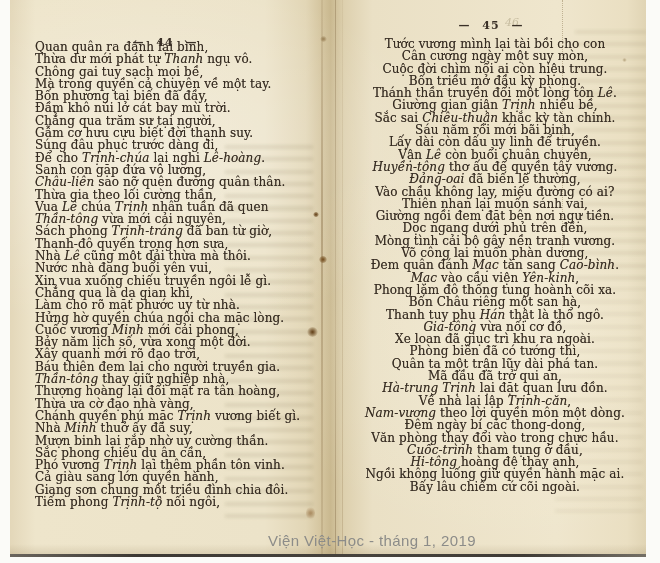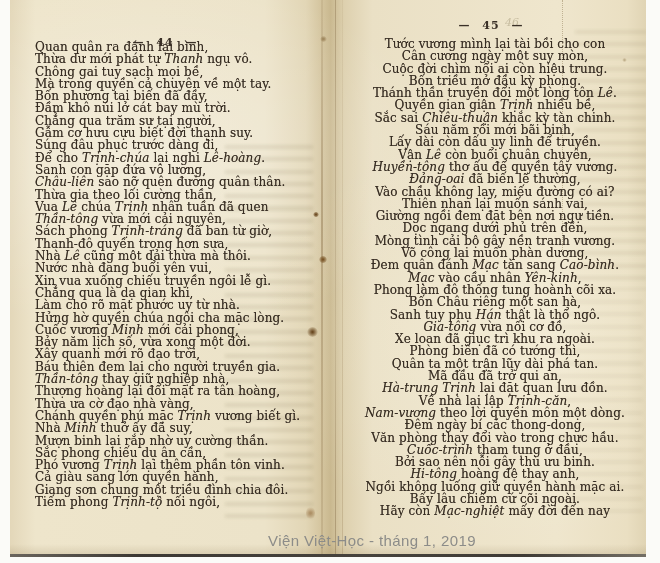--- a/index.html
+++ b/index.html
@@ -161,54 +161,52 @@
   </div>
 
   <div class="page page-right">
     <div class="page-number">— 45 —</div>
     <div class="poem" id="poem-1">
         <div class="poem-line"><span>Tước vương mình lại tài bồi cho con</span></div>
         <div class="poem-line"><span>Cân cương ngày một suy mòn,</span></div>
         <div class="poem-line"><span>Cuộc đời chìm nổi ai còn hiệu trung.</span></div>
         <div class="poem-line"><span>Bốn triều mở đầu kỳ phong.</span></div>
         <div class="poem-line"><span>Thánh thần truyền đổi một lòng tôn </span><i>Lê</i><span>.</span></div>
-        <div class="poem-line"><span>Quyền gian giận </span><i>Trịnh</i><span> nhiều bề,</span></div>
+        <div class="poem-line"><span>Giường gian giận </span><i>Trịnh</i><span> nhiều bề,</span></div>
         <div class="poem-line"><span>Sắc sai </span><i>Chiêu-thuận</i><span> khắc kỳ tàn chinh.</span></div>
         <div class="poem-line"><span>Sáu năm rồi mới bãi binh,</span></div>
         <div class="poem-line"><span>Lấy dài còn dấu uy linh để truyền.</span></div>
         <div class="poem-line"><span>Vận </span><i>Lê</i><span> còn buổi chuân chuyên,</span></div>
         <div class="poem-line"><i>Huyền-tông</i><span> thơ ấu để quyền tây vương.</span></div>
         <div class="poem-line"><i>Đảng-oai</i><span> đã biến lẽ thường,</span></div>
         <div class="poem-line"><span>Vào chầu không lạy, miếu đường có ai?</span></div>
         <div class="poem-line"><span>Thiên nhan lại muốn sánh vai,</span></div>
         <div class="poem-line"><span>Giường ngồi đem đặt bên nơi ngự tiền.</span></div>
         <div class="poem-line"><span>Dọc ngang dưới phủ trên đền,</span></div>
         <div class="poem-line"><span>Mòng tình cải bộ gây nền tranh vương.</span></div>
         <div class="poem-line"><span>Võ công lại muốn phàn dương,</span></div>
         <div class="poem-line"><span>Đem quân đánh </span><i>Mạc</i><span> tàn sang </span><i>Cao-bình</i><span>.</span></div>
-        <div class="poem-line"><i>Mạc</i><span> vào cầu nhân </span><i>Yên-kinh</i><span>,</span></div>
+        <div class="poem-line"><i>Mạc</i><span> vào cầu viện </span><i>Yên-kinh</i><span>,</span></div>
         <div class="poem-line"><span>Phong làm đô thống tung hoành cõi xa.</span></div>
         <div class="poem-line"><span>Bốn Châu riêng một san hà,</span></div>
-        <div class="poem-line"><span>Sanh tuy phụ </span><i>Hán</i><span> thật là thổ ngô.</span></div>
+        <div class="poem-line"><span>Thanh tuy phụ </span><i>Hán</i><span> thật là thổ ngô.</span></div>
         <div class="poem-line"><i>Gia-tông</i><span> vừa nối cơ đồ,</span></div>
         <div class="poem-line"><span>Xe loan đã giục trì khu ra ngoài.</span></div>
         <div class="poem-line"><span>Phòng biên đã có tướng thì,</span></div>
         <div class="poem-line"><span>Quân ta một trận lũy dài phá tan.</span></div>
         <div class="poem-line"><span>Mã đầu đã trở qui an,</span></div>
         <div class="poem-line"><i>Hà-trung Trịnh</i><span> lại đặt quan lưu đồn.</span></div>
         <div class="poem-line"><span>Về nhà lại lập </span><i>Trịnh-căn</i><span>,</span></div>
         <div class="poem-line"><i>Nam-vương</i><span> theo lời quyền môn một dòng.</span></div>
         <div class="poem-line"><span>Đêm ngày bí các thong-dong,</span></div>
         <div class="poem-line"><span>Văn phòng thay đổi vào trong chực hầu.</span></div>
         <div class="poem-line"><i>Cuốc-trình</i><span> tham tụng ở đầu,</span></div>
-        <div class="poem-line"><span>Bởi sao nên nỗi gây thù ưu binh.</span></div>
         <div class="poem-line"><i>Hi-tông</i><span> hoàng đệ thay anh,</span></div>
         <div class="poem-line"><span>Ngồi không luống giữ quyền hành mặc ai.</span></div>
         <div class="poem-line"><span>Bấy lâu chiếm cứ cõi ngoài.</span></div>
-        <div class="poem-line"><span>Hãy còn </span><i>Mạc-nghiệt</i><span> mấy đời đến nay</span></div>
       </div>
   </div>
 
   <div class="watermark">Viện Việt-Học - tháng 1, 2019</div>
   <div class="bottom-edge"></div>
   <div class="white-margin white-margin-left"></div>
   <div class="white-margin white-margin-right"></div>
 </div>
 
 </body></html>

